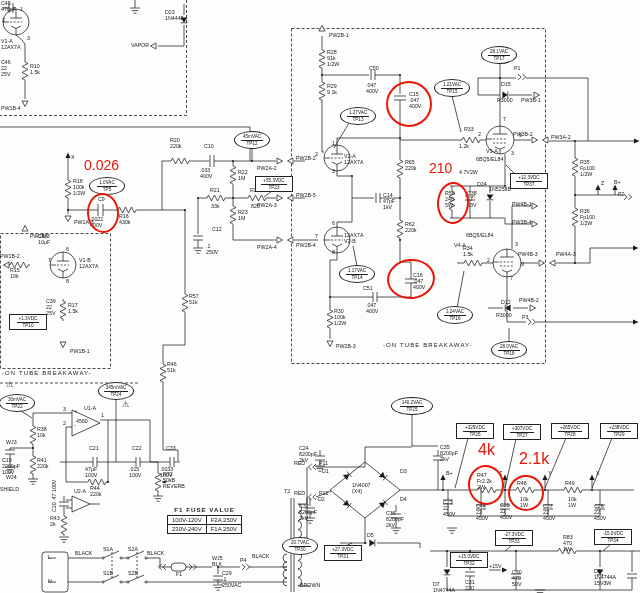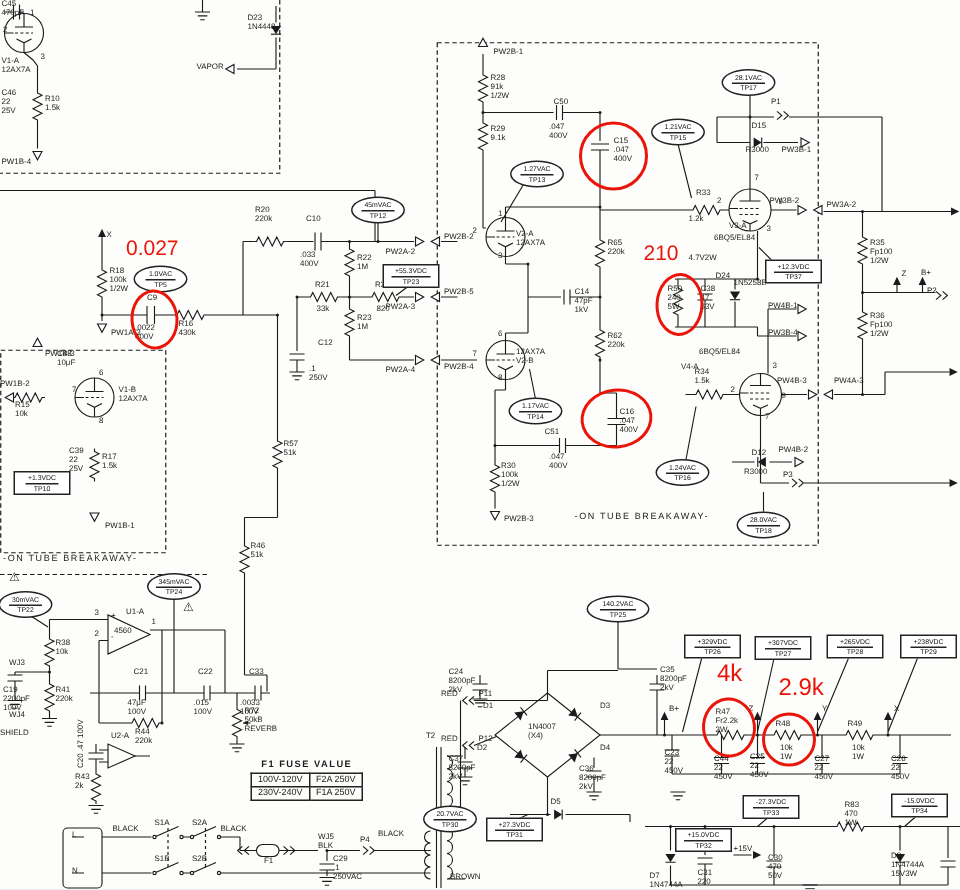--- a/index.html
+++ b/index.html
@@ -682,24 +682,24 @@
       <div class="tp box" style="left: 514px; top: 538px;">
         <span class="v">-27.3VDC</span>
         <span class="t">TP33</span>
       </div>
       <div class="tp box" style="left: 613px; top: 537px;">
         <span class="v">-15.0VDC</span>
         <span class="t">TP34</span>
       </div>
     </div>
   <div id="anno-layer">
-      <div class="anno-text" style="left: 84px; top: 157px; font-size: 14px; color: rgb(234, 21, 9);">0.027</div>
+      <div class="anno-text" style="left: 84px; top: 157px; font-size: 14px; color: rgb(234, 21, 9);">0.026</div>
       <div class="anno-text" style="left: 429px; top: 160px; font-size: 14px; color: rgb(234, 21, 9);">210</div>
       <div class="anno-text" style="left: 478px; top: 441px; font-size: 16px; color: rgb(234, 21, 9);">4k</div>
-      <div class="anno-text" style="left: 519px; top: 450px; font-size: 16px; color: rgb(234, 21, 9);">2.9k</div>
+      <div class="anno-text" style="left: 519px; top: 450px; font-size: 16px; color: rgb(234, 21, 9);">2.1k</div>
       <div class="anno-ellipse" style="left: 103px; top: 213px; width: 28px; height: 36px; border: 2.4px solid rgb(234, 21, 9); transform: translate(-50%, -50%) rotate(-4deg);"></div>
       <div class="anno-ellipse" style="left: 409px; top: 104px; width: 42px; height: 42px; border: 2.4px solid rgb(234, 21, 9); transform: translate(-50%, -50%) rotate(0deg);"></div>
       <div class="anno-ellipse" style="left: 411px; top: 279px; width: 44px; height: 36px; border: 2.4px solid rgb(234, 21, 9); transform: translate(-50%, -50%) rotate(-6deg);"></div>
       <div class="anno-ellipse" style="left: 453px; top: 203px; width: 28px; height: 38px; border: 2.4px solid rgb(234, 21, 9); transform: translate(-50%, -50%) rotate(3deg);"></div>
       <div class="anno-ellipse" style="left: 486px; top: 485px; width: 32px; height: 36px; border: 2.4px solid rgb(234, 21, 9); transform: translate(-50%, -50%) rotate(-5deg);"></div>
       <div class="anno-ellipse" style="left: 526px; top: 493px; width: 32px; height: 32px; border: 2.4px solid rgb(234, 21, 9); transform: translate(-50%, -50%) rotate(0deg);"></div>
     </div>
 
   <div class="fuse">
     <div class="title">F1 FUSE VALUE</div>

